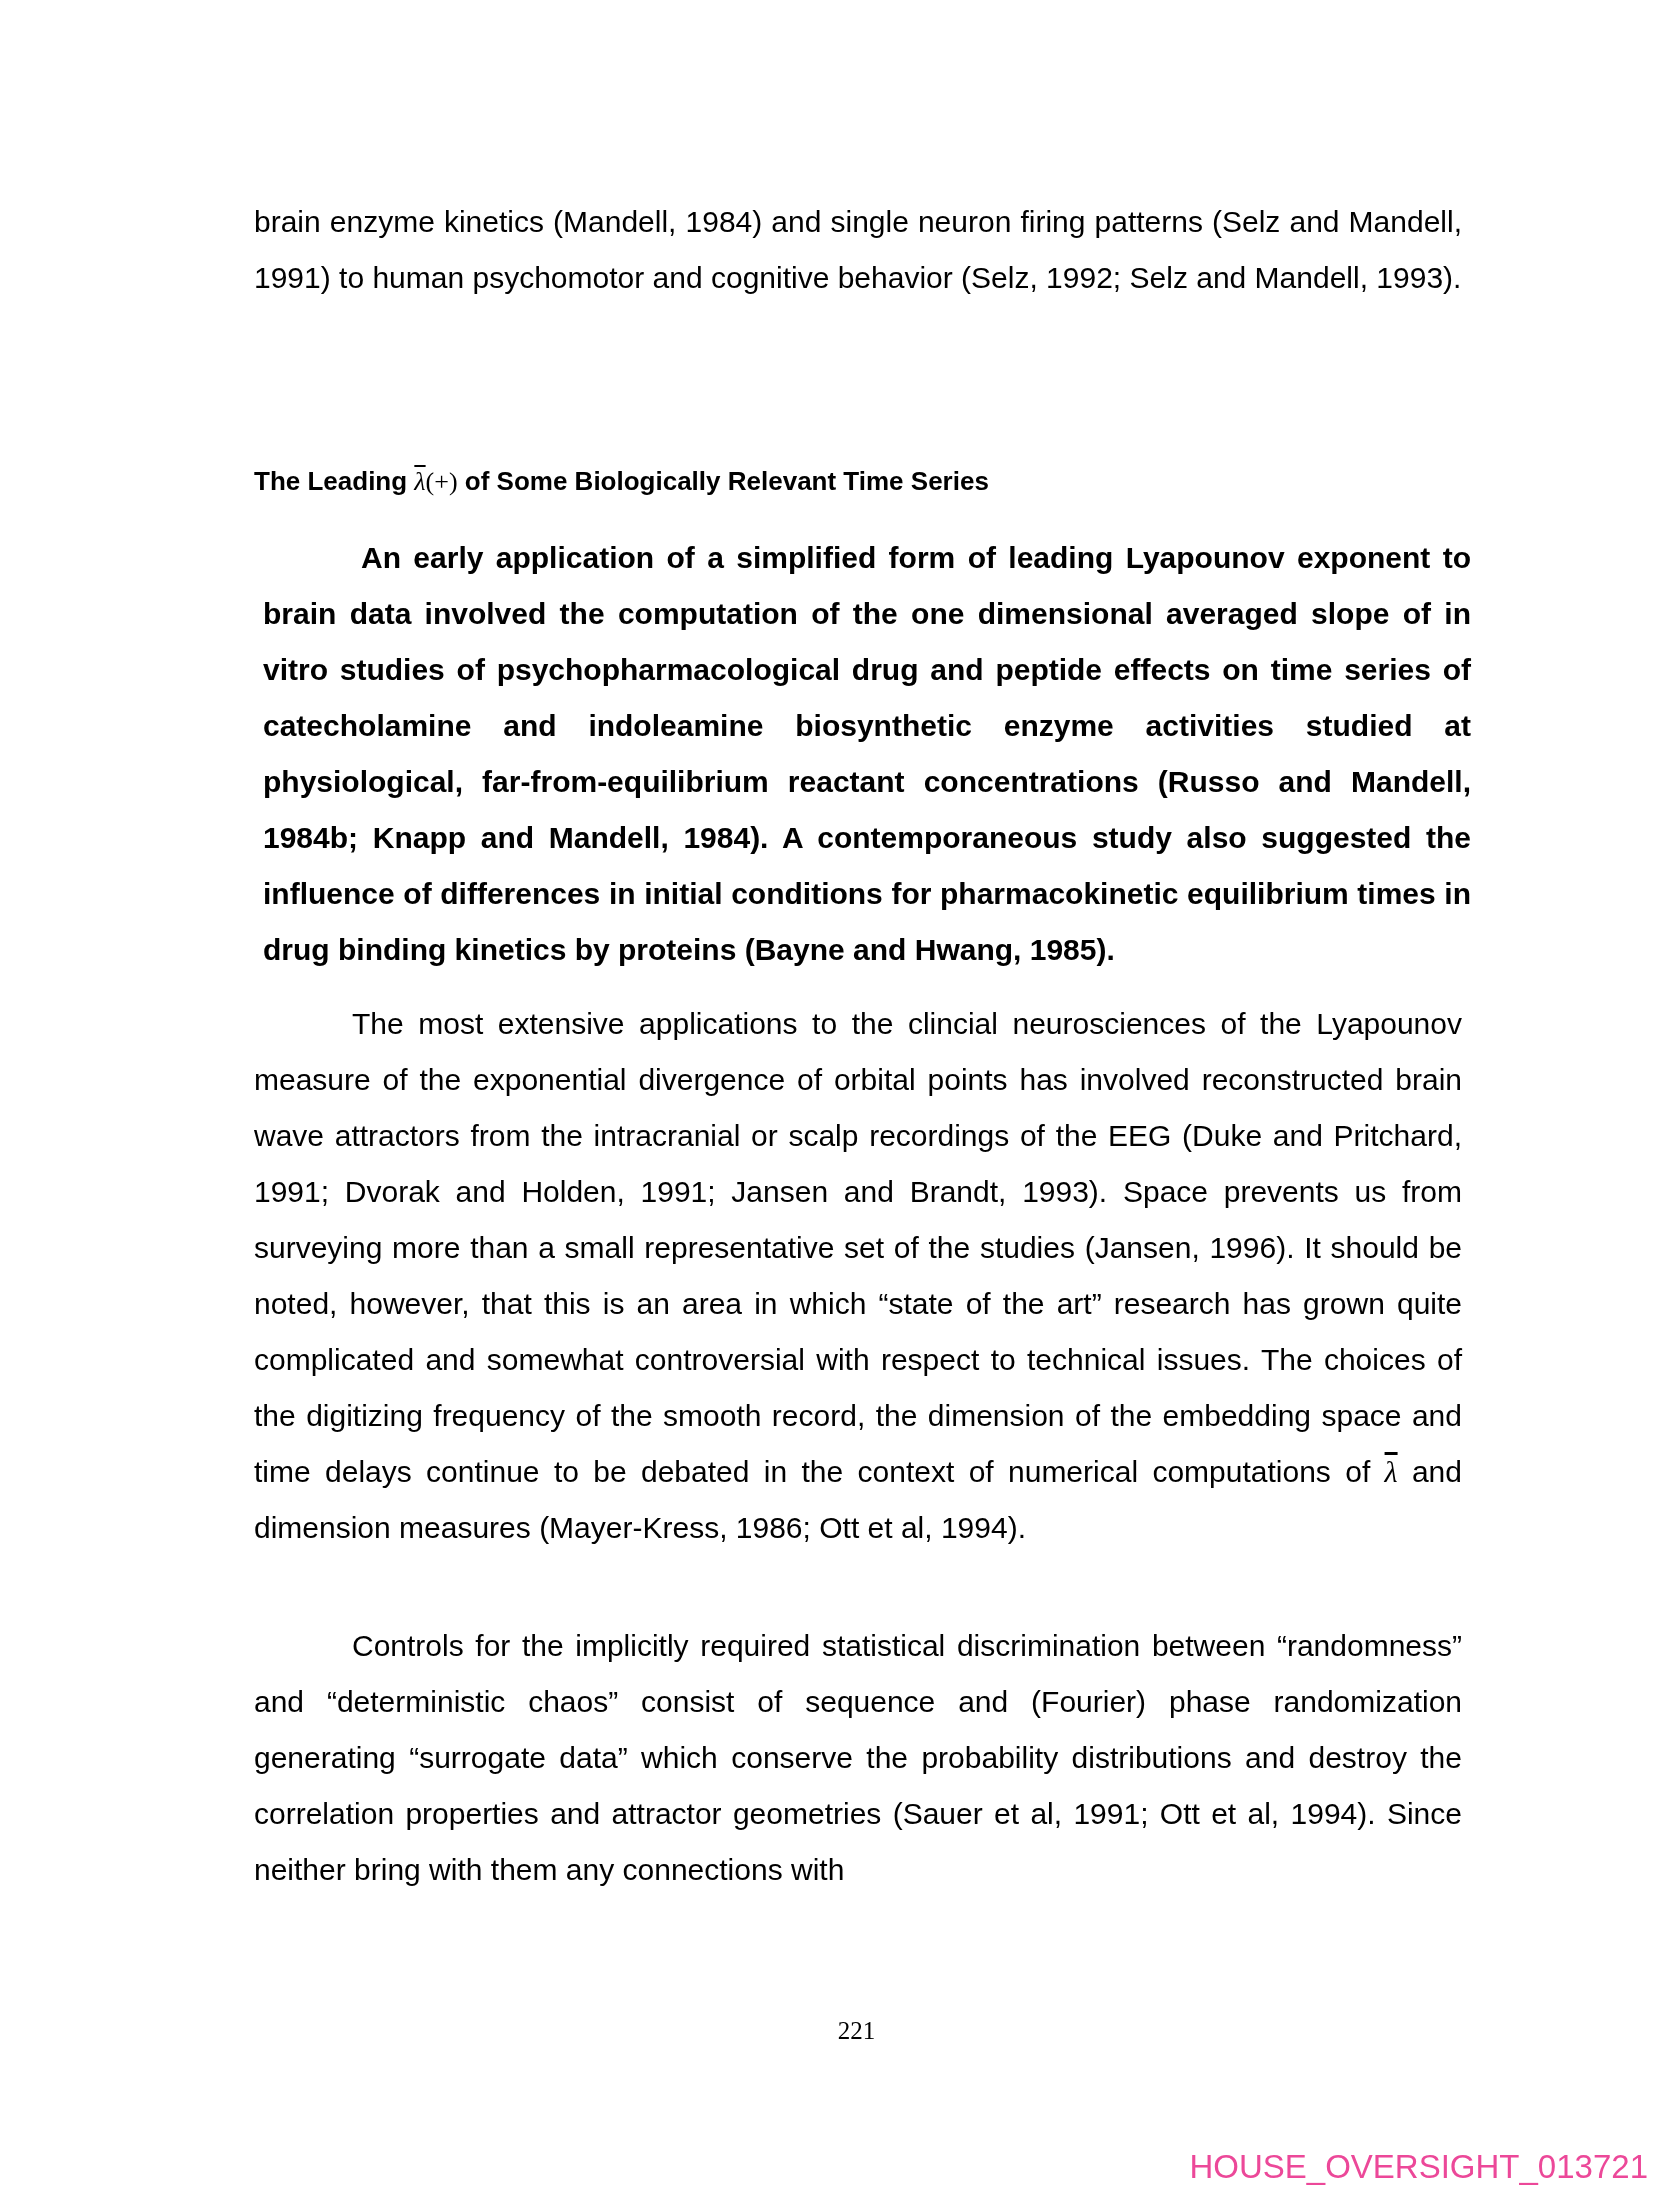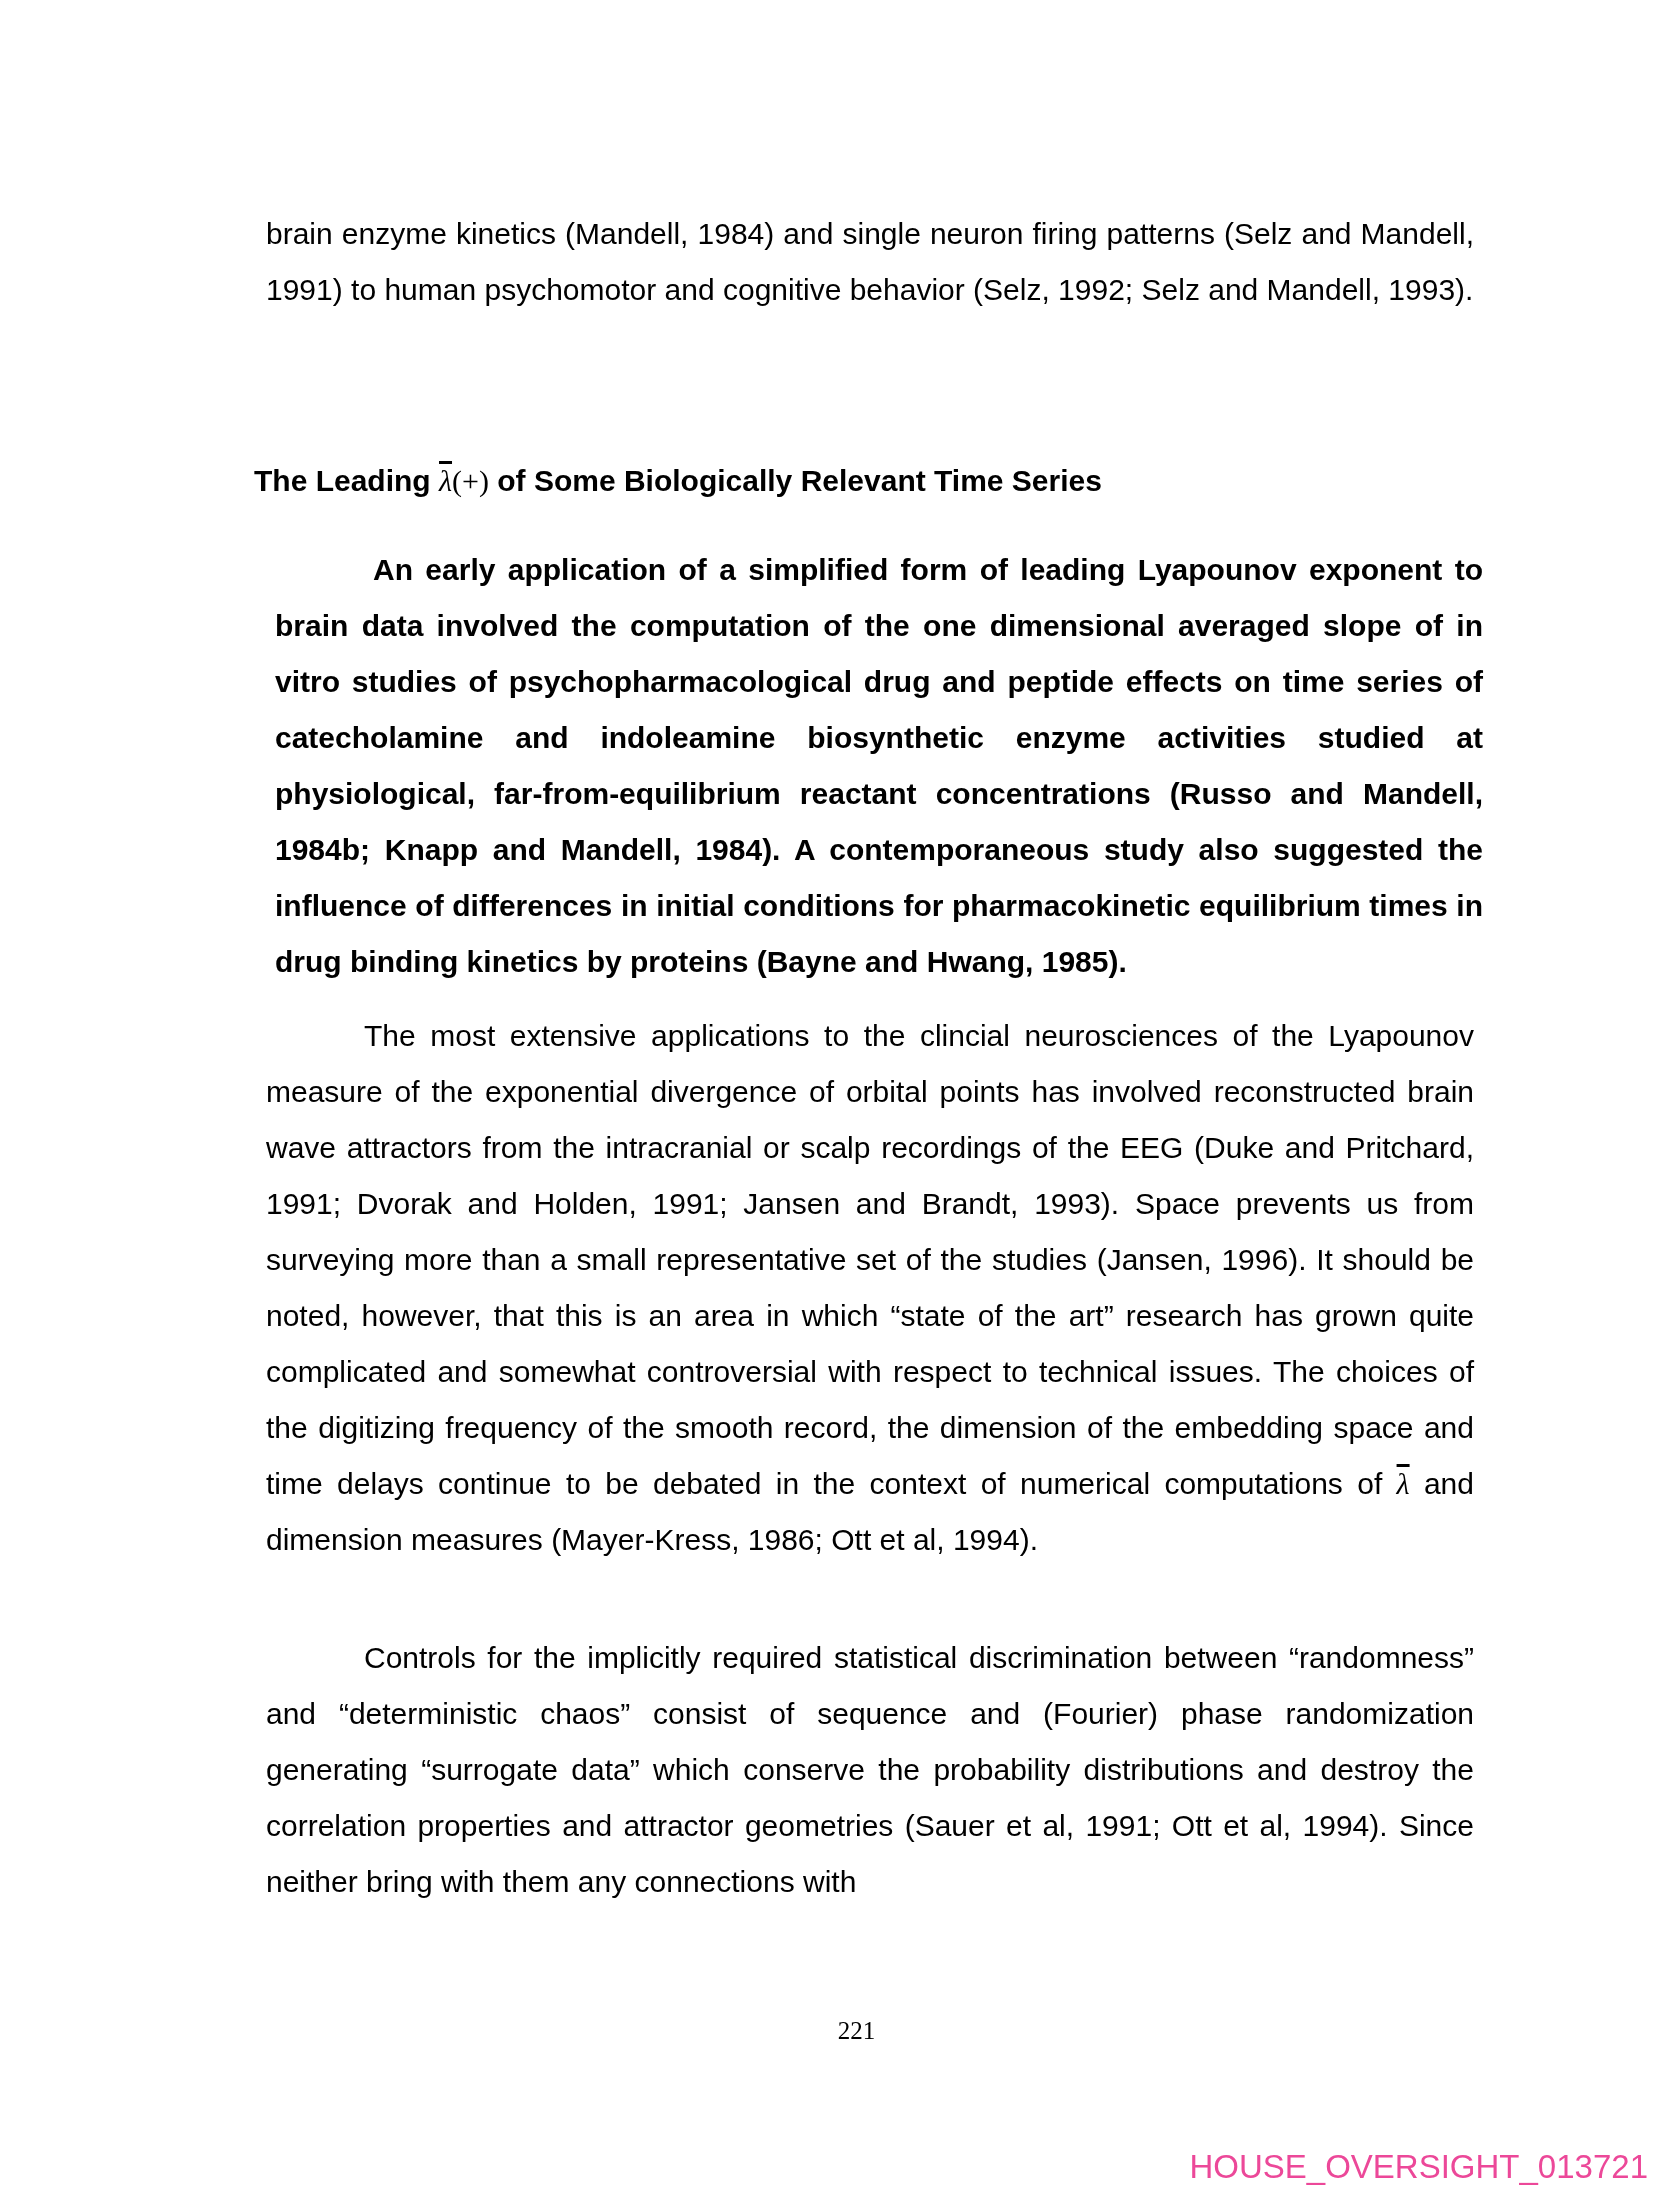--- a/index.html
+++ b/index.html
@@ -2,24 +2,24 @@
 <html style="font-size:10.5px"><head>
 <meta charset="utf-8">
 <style>
   html, body { margin: 0; padding: 0; background: #ffffff; }
   body { width: 1669px; height: 2205px; position: relative; overflow: hidden; }
   .page {
     position: absolute; left: 254px; top: 194px; width: 1208px;
     font-family: "Liberation Sans", sans-serif; font-size: 30px;
     color: #000000; line-height: 56px;
   }
-  .para { text-align: justify; margin: 12px; }
+  .para { text-align: justify; margin: 0; }
   .para.indent { text-indent: 98px; }
   .heading {
-    font-weight: bold; font-size: 30px; margin: 0;
+    font-weight: bold; font-size: 26px; margin: 0;
     position: absolute; left: 0; top: 259px; white-space: nowrap;
   }
   .math {
     font-family: "Liberation Serif", serif; font-weight: normal; font-style: normal;
   }
   .lambda { font-style: italic; text-decoration: overline; }
   .p1 { position: absolute; left: 0; top: 0; width: 1208px; }
   .p2 { position: absolute; left: 9px; top: 336px; width: 1208px; font-weight: bold; }
   .p3 { position: absolute; left: 0; top: 802px; width: 1208px; }
   .p4 { position: absolute; left: 0; top: 1424px; width: 1208px; }

